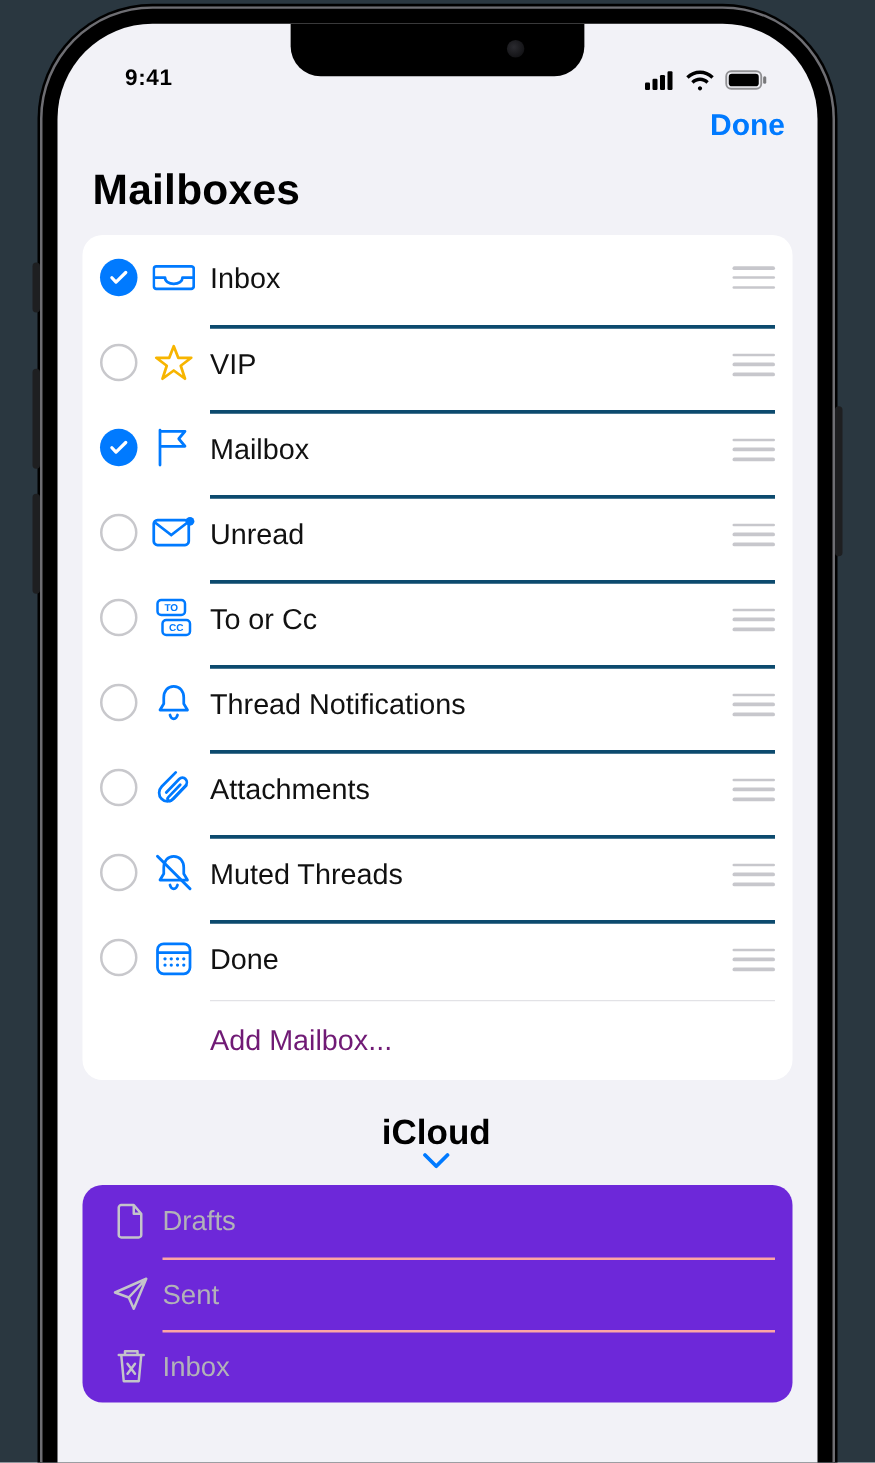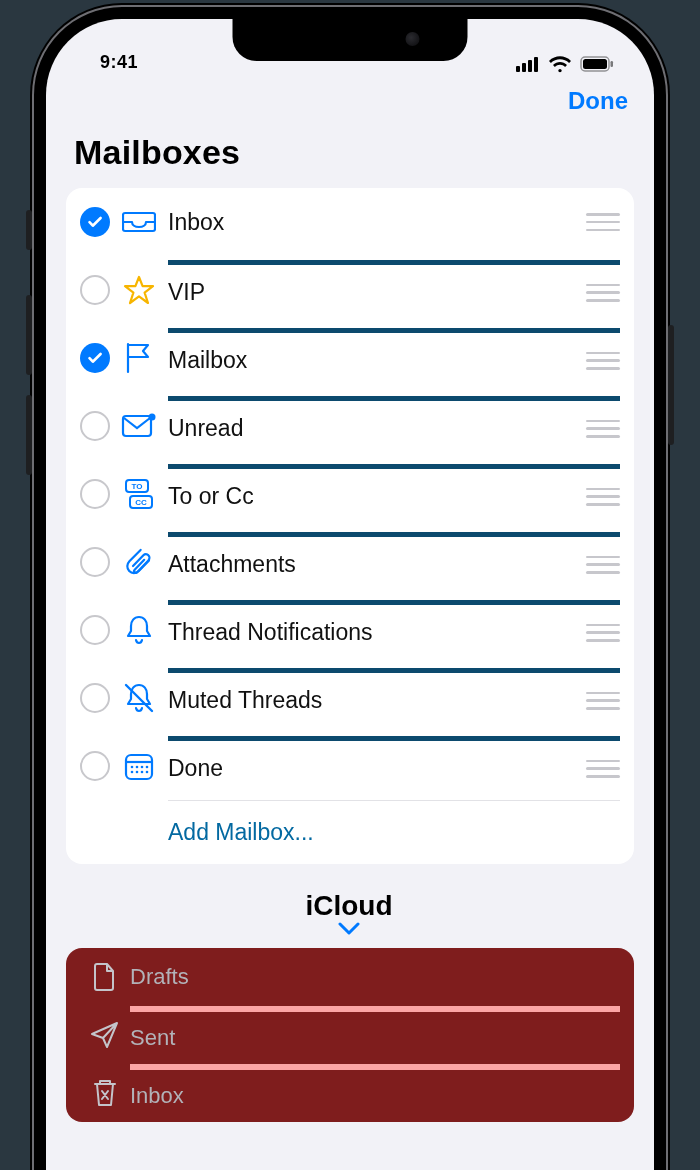--- a/index.html
+++ b/index.html
@@ -114,21 +114,21 @@
       width: 58px;
       display: flex;
       justify-content: center;
       flex-shrink: 0;
     }
     .row-body {
       flex: 1;
       display: flex;
       align-items: center;
       min-height: 60px;
-      border-top: 5px solid #0c4a6e;
+      border-top: 3px solid #0c4a6e;
       position: relative;
     }
     .row:first-child .row-body { border-top: 0; }
     .row-label {
       flex: 1;
       font-size: 23px;
       color: #111;
     }
     .grip {
       width: 34px; height: 22px;
@@ -143,51 +143,51 @@
       padding: 0 14px;
       min-height: 64px;
     }
     .add-row .spacer { width: 88px; flex-shrink:0; }
     .add-row .add-body {
       flex: 1;
       border-top: 1px solid #e2e2e6;
       display: flex; align-items: center;
       min-height: 64px;
     }
-    .add-label { color: #0369a1; font-size: 23px; }
+    .add-label { color: #701a75; font-size: 23px; }
 
     
     .section-head {
       display: flex;
       align-items: center;
       padding: 4px 32px 12px 30px;
       font-size: 28px;
       font-weight: 700;
       flex-direction: column;
     }
     .section-head .flex { flex: 1; }
 
     .card-muted {
-      background: #7f1d1d;
+      background: #6d28d9;
       margin: 0 20px;
       border-radius: 16px;
       overflow: hidden;
     }
     .mrow {
       display: flex;
       align-items: center;
       padding: 0 14px;
       min-height: 58px;
     }
     .mrow .icon-slot { width: 50px; }
     .mrow-body {
       flex: 1;
       display: flex; align-items: center;
       min-height: 58px;
-      border-top: 6px solid #fca5a5;
+      border-top: 2px solid #fca5a5;
     }
     .mrow:first-child .mrow-body { border-top: 0; }
     .mrow-label { font-size: 22px; color: #b2b2b8; }
 
     svg { display: block; }
   </style>
 </head>
 <body>
 
 <div class="phone">
@@ -327,44 +327,44 @@
               <div></div>
               <div></div>
               <div></div>
             </div>
         </div>
       </div>
 
       <div class="row">
         <div class="check check-off"></div>
         <div class="icon-slot">
+          <svg width="30" height="32" viewBox="0 0 30 32">
+              <path d="M15 3c5 0 8 4 8 9v5l3 5H4l3-5v-5c0-5 3-9 8-9z M12 26c.4 1.7 1.7 3 3 3s2.6-1.3 3-3" stroke="#007aff" stroke-width="2.2" fill="none" stroke-linejoin="round" stroke-linecap="round"></path>
+            </svg>
+        </div>
+        <div class="row-body">
+          <div class="row-label">Thread Notifications</div>
+          <div class="grip">
+              <div></div>
+              <div></div>
+              <div></div>
+            </div>
+        </div>
+      </div>
+
+      <div class="row">
+        <div class="check check-off"></div>
+        <div class="icon-slot">
           <svg width="28" height="32" viewBox="0 0 28 32">
               <path d="M22 10.5 11.8 21c-2.7 2.8-7 2.8-9.6 0-2.6-2.7-2.5-7 .2-9.8L13.6 -.1" transform="translate(2 4)" stroke="#007aff" stroke-width="2.2" fill="none" stroke-linecap="round"></path>
               <path d="M8 20l10.4-10.8c1.4-1.5 3.7-1.5 5 0 1.4 1.4 1.4 3.8 0 5.3L12.2 26.3c-.7.7-1.8.7-2.5 0-.7-.7-.7-1.9 0-2.6l9.5-9.9" stroke="#007aff" stroke-width="2.2" fill="none" stroke-linecap="round"></path>
             </svg>
         </div>
         <div class="row-body">
           <div class="row-label">Attachments</div>
-          <div class="grip">
-              <div></div>
-              <div></div>
-              <div></div>
-            </div>
-        </div>
-      </div>
-
-      <div class="row">
-        <div class="check check-off"></div>
-        <div class="icon-slot">
-          <svg width="30" height="32" viewBox="0 0 30 32">
-              <path d="M15 3c5 0 8 4 8 9v5l3 5H4l3-5v-5c0-5 3-9 8-9z M12 26c.4 1.7 1.7 3 3 3s2.6-1.3 3-3" stroke="#007aff" stroke-width="2.2" fill="none" stroke-linejoin="round" stroke-linecap="round"></path>
-            </svg>
-        </div>
-        <div class="row-body">
-          <div class="row-label">Thread Notifications</div>
           <div class="grip">
               <div></div>
               <div></div>
               <div></div>
             </div>
         </div>
       </div>
 
       <div class="row">
         <div class="check check-off"></div>

